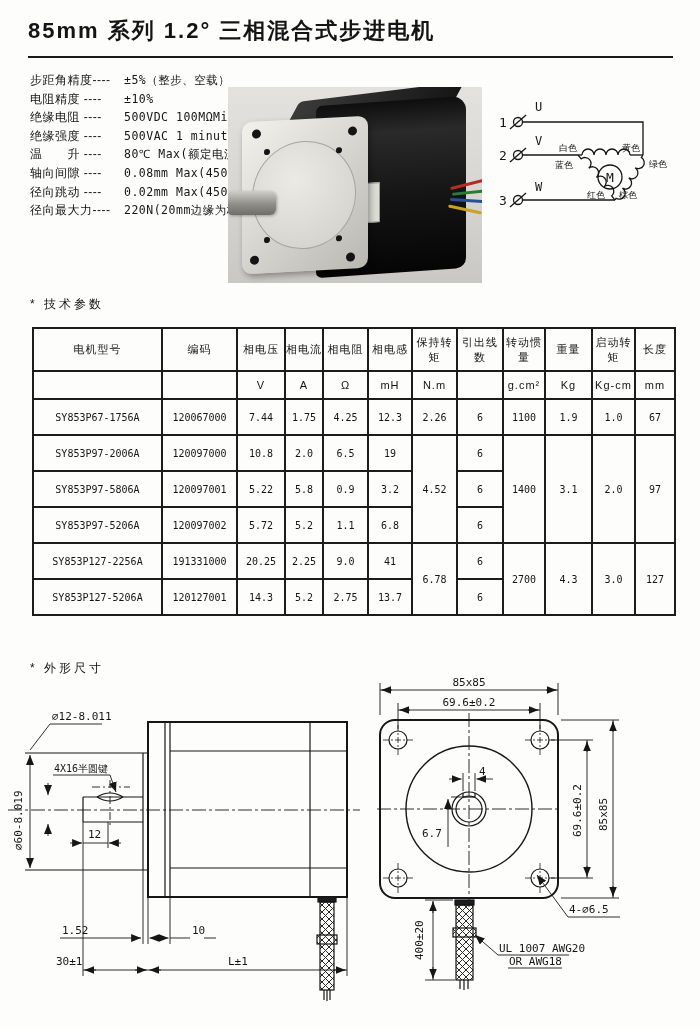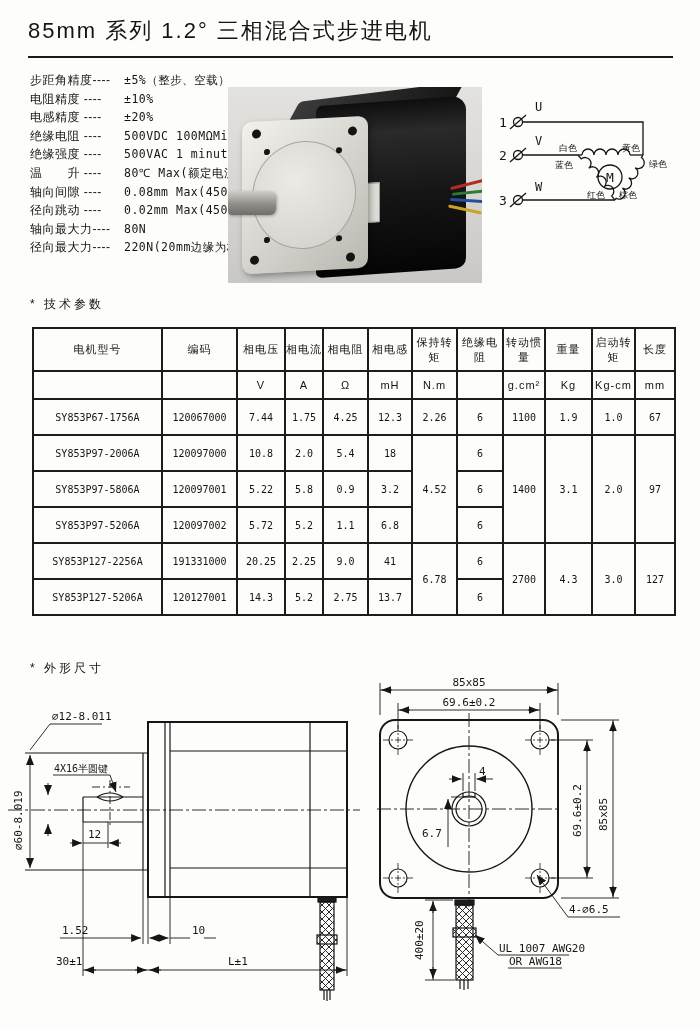--- a/index.html
+++ b/index.html
@@ -2,21 +2,21 @@
 <html><head>
 <meta charset="utf-8">
 <style>
   * { box-sizing: border-box; margin: 0; padding: 0; }
   html,body { background:#888; }
   .page {
     position: relative; width: 700px; height: 1029px; background: #fdfdfc;
     font-family: "Liberation Sans", sans-serif; color: #141414; overflow: hidden;
     margin: 0 auto;
   }
-  .title { position:absolute; left:28px; top:16px; font-size:22px; letter-spacing:2px; font-weight:normal;text-align:center; }
+  .title { position:absolute; left:28px; top:16px; font-size:22px; letter-spacing:2px; font-weight:bold;text-align:center; }
   .title-rule { position:absolute; left:28px; top:56px; width:645px; height:2px; background:#1a1a1a; }
 
   .specs { position:absolute; left:30px; top:71px; font-size:12px; line-height:18.6px; letter-spacing:0.5px; }
   .spec-label { display:inline-block; min-width:94px; white-space:pre; }
   .spec-value { white-space:pre; font-family:"DejaVu Sans Mono","Liberation Sans",monospace; font-size:11.5px; }
 
   .section-head { position:absolute; font-size:12px; letter-spacing:3px; }
   #sec-tech { left:30px; top:296px; }
   #sec-dim  { left:30px; top:660px; }
 
@@ -57,27 +57,25 @@
 <body>
 
 <div class="page">
 
   <div class="title">85mm 系列 1.2° 三相混合式步进电机</div>
   <div class="title-rule"></div>
 
   <div class="specs">
     <div><span class="spec-label">步距角精度----</span><span class="spec-value">±5%（整步、空载）</span></div>
     <div><span class="spec-label">电阻精度 ----</span><span class="spec-value">±10%</span></div>
-    <div><span class="spec-label">电感精度 ----</span><span class="spec-value">±20%</span></div>
     <div><span class="spec-label">绝缘电阻 ----</span><span class="spec-value">500VDC 100MΩMin</span></div>
     <div><span class="spec-label">绝缘强度 ----</span><span class="spec-value">500VAC 1 minute</span></div>
     <div><span class="spec-label">温　　升 ----</span><span class="spec-value">80℃ Max(额定电流)</span></div>
     <div><span class="spec-label">轴向间隙 ----</span><span class="spec-value">0.08mm Max(450g负载)</span></div>
     <div><span class="spec-label">径向跳动 ----</span><span class="spec-value">0.02mm Max(450g负载)</span></div>
-    <div><span class="spec-label">轴向最大力----</span><span class="spec-value">80N</span></div>
     <div><span class="spec-label">径向最大力----</span><span class="spec-value">220N(20mm边缘为标准)</span></div>
   </div>
 
   <div class="photo">
     <div class="m-body-top"></div>
     <div class="m-body"></div>
     <div class="wire" style="left:222px;top:96px;background:#b42c22;transform:rotate(-14deg);"></div>
     <div class="wire" style="left:224px;top:104px;background:#2d7a34;transform:rotate(-6deg);"></div>
     <div class="wire" style="left:222px;top:112px;background:#274f9a;transform:rotate(4deg);"></div>
 
@@ -157,21 +155,21 @@
     </colgroup>
     <tbody>
         <tr class="hrow1">
       <th>电机型号</th>
       <th>编码</th>
       <th>相电压</th>
       <th>相电流</th>
       <th>相电阻</th>
       <th>相电感</th>
       <th>保持转矩</th>
-      <th>绝缘电阻</th>
+      <th>引出线数</th>
       <th>转动惯量</th>
       <th>重量</th>
       <th>启动转矩</th>
       <th>长度</th>
     </tr>
     <tr class="hrow2">
       <th></th>
       <th></th>
       <th>V</th>
       <th>A</th>
@@ -196,22 +194,22 @@
       <td>1100</td>
       <td>1.9</td>
       <td>1.0</td>
       <td>67</td>
     </tr>
     <tr class="drow">
       <td>SY853P97-2006A</td>
       <td>120097000</td>
       <td>10.8</td>
       <td>2.0</td>
-      <td>5.4</td>
-      <td>18</td>
+      <td>6.5</td>
+      <td>19</td>
       <td rowspan="3">4.52</td>
       <td>6</td>
       <td rowspan="3">1400</td>
       <td rowspan="3">3.1</td>
       <td rowspan="3">2.0</td>
       <td rowspan="3">97</td>
     </tr>
     <tr class="drow">
       <td>SY853P97-5806A</td>
       <td>120097001</td>

